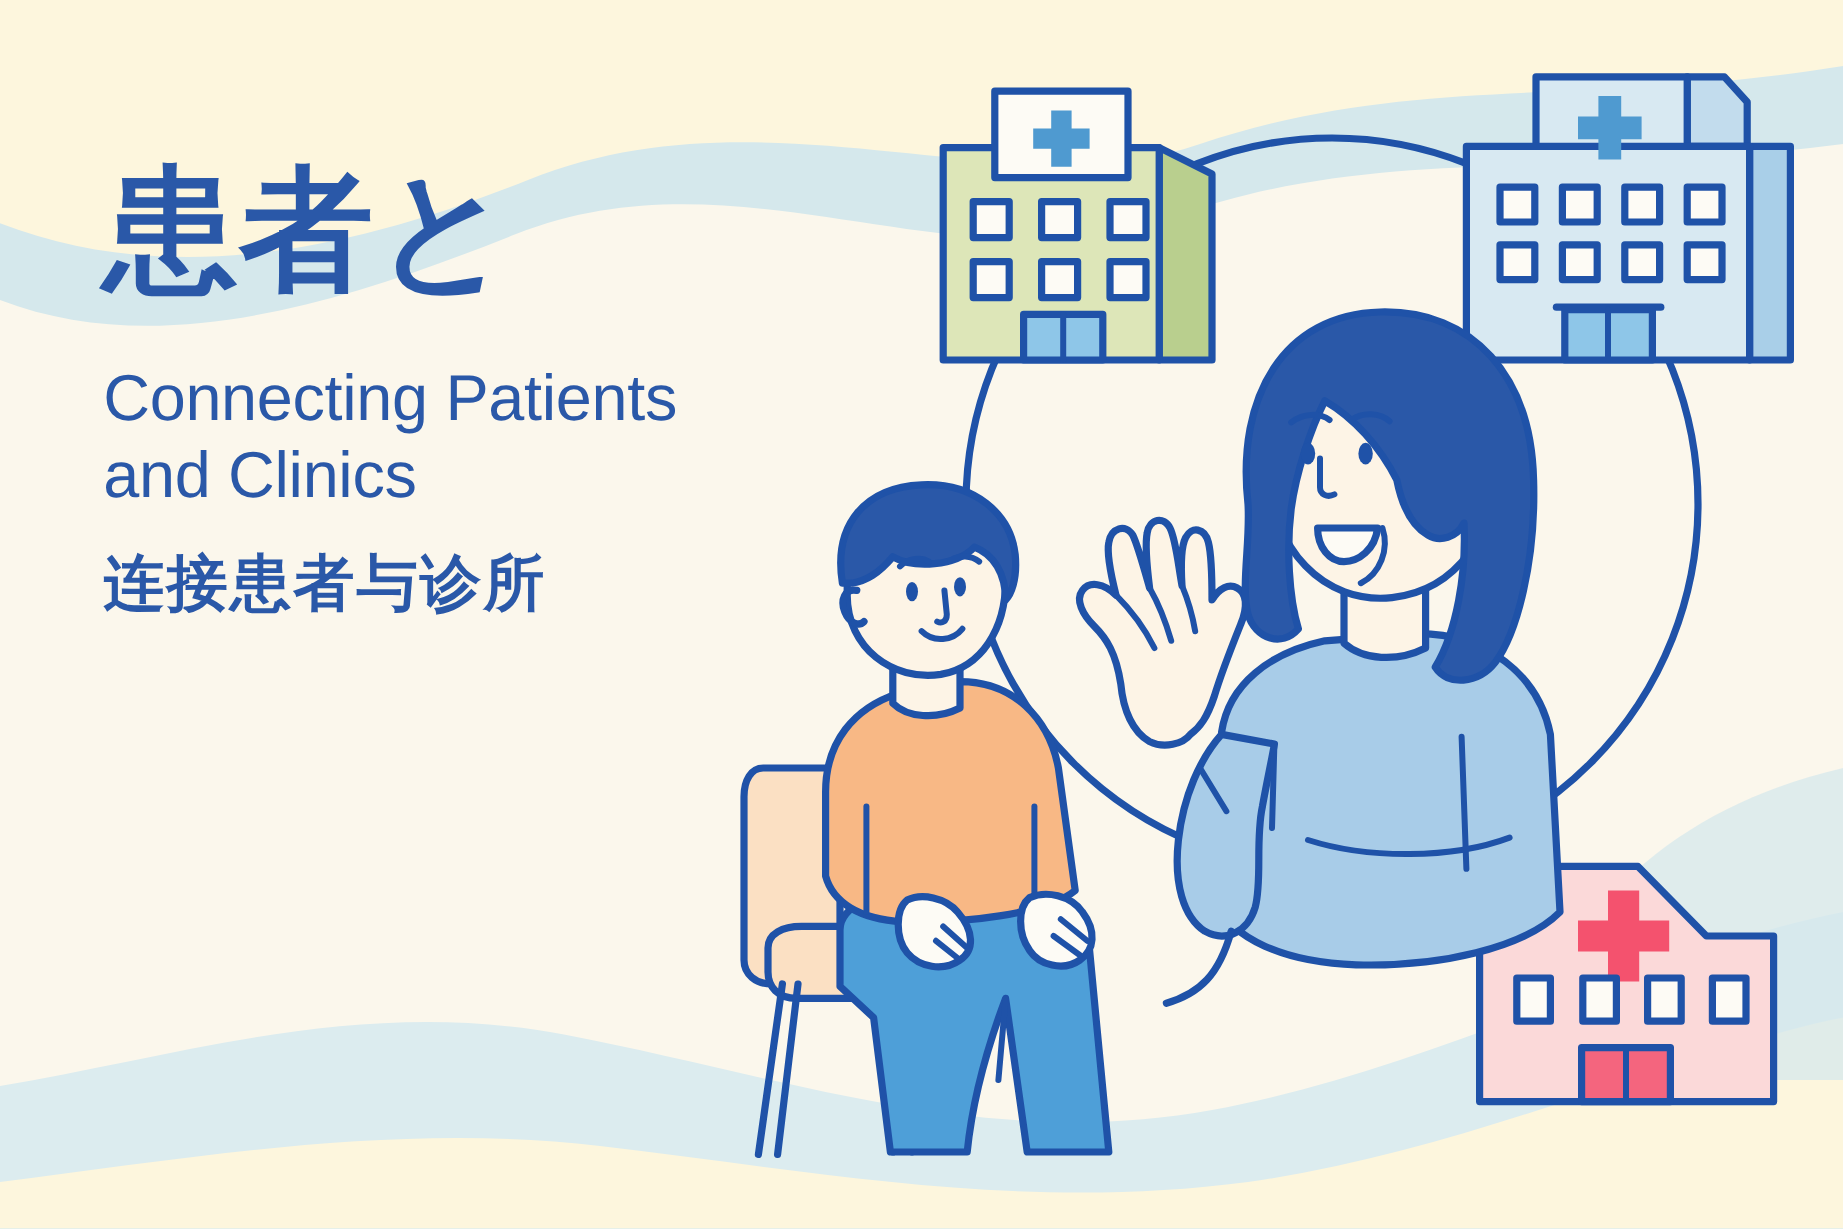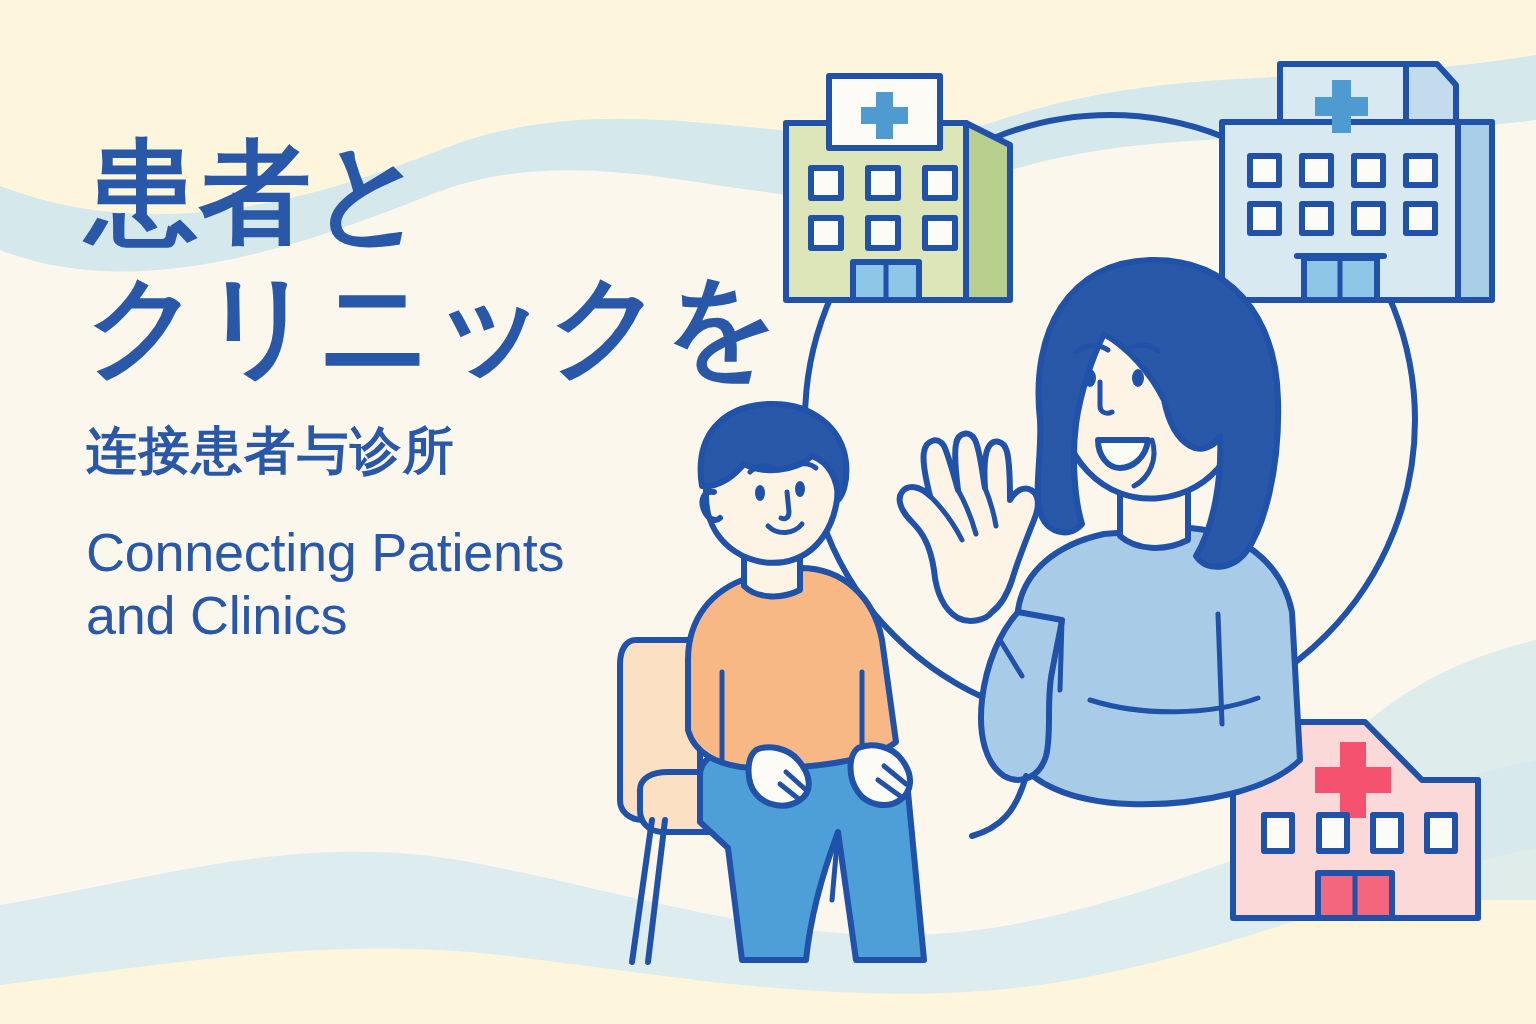--- a/index.html
+++ b/index.html
@@ -249,22 +249,21 @@
 
       <path class="olf" fill="#fdfbf5" d="M1098,440 C1112,440 1134,440 1148,440 C1146,458 1132,468 1120,468 C1108,468 1098,456 1098,440 Z"></path>
 
       <path class="olt" d="M1152,440 C1158,458 1150,478 1134,486"></path>
     </g>
   </svg>
 
   <div id="text-col">
     <div>
       <div class="jp-line">患者と</div>
-      <div class="jp-line">クリニックを</div>
     </div>
-    <div id="zh-line">连接患者与诊所</div>
     <div id="en-block">
       <div class="en-line">Connecting Patients</div>
       <div class="en-line">and Clinics</div>
     </div>
+    <div id="zh-line">连接患者与诊所</div>
   </div>
 
 </div>
 
 </body></html>

